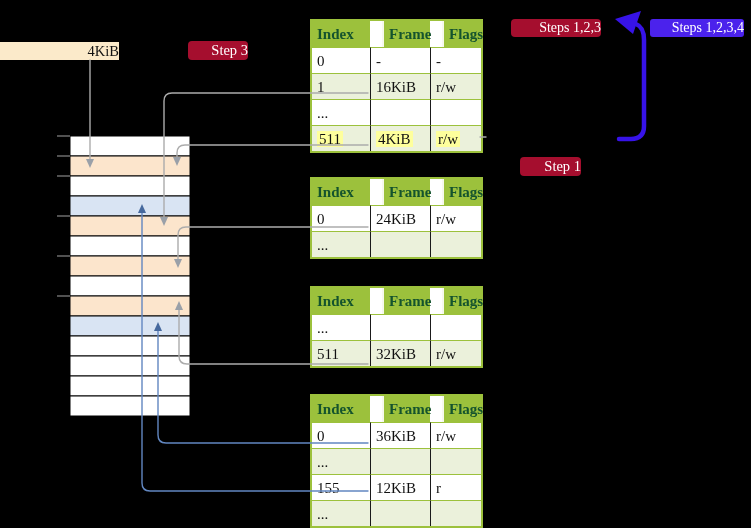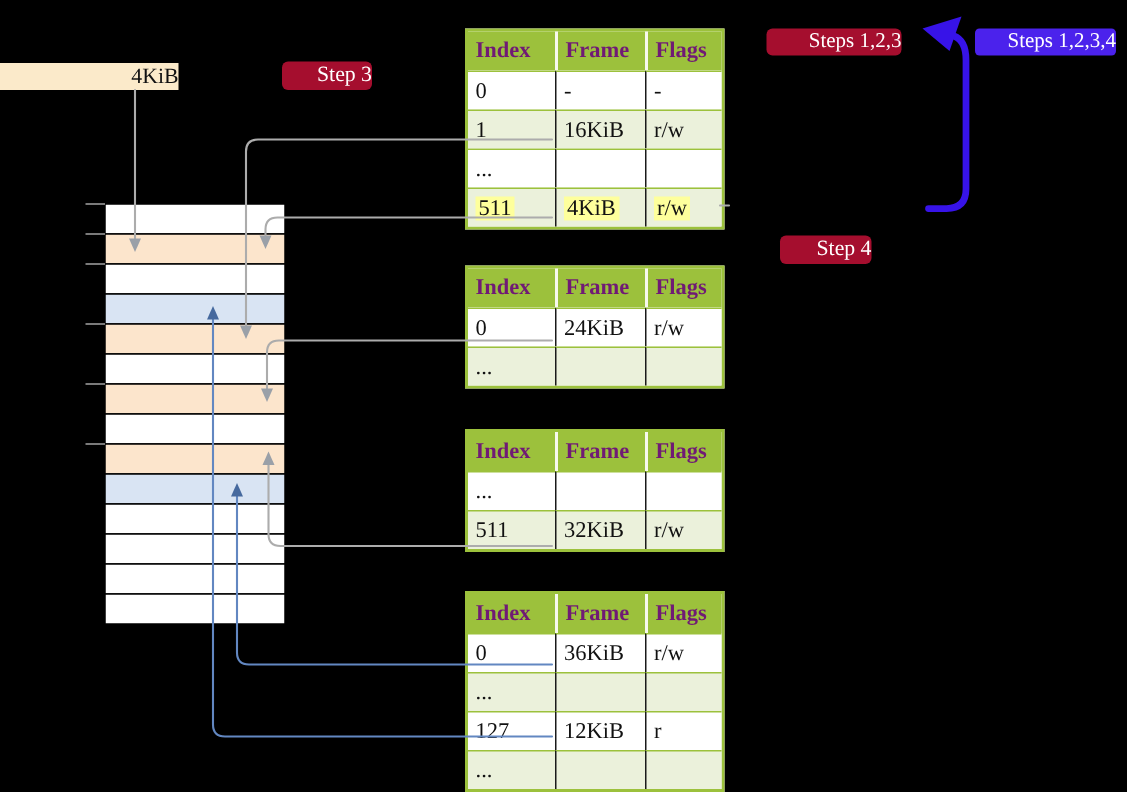--- a/index.html
+++ b/index.html
@@ -19,43 +19,43 @@
   #lbl-steps123{left:511px;top:19px;width:90px;height:18px;line-height:18px;font-size:14px;}
   #lbl-steps1234{left:650px;top:19px;width:94px;height:18px;line-height:18px;font-size:14px;}
   #lbl-step4{left:520px;top:157px;width:61px;height:19px;line-height:19px;}
   .ptable{
     position:absolute;left:310px;width:169px;
     border:2px solid #9cc13c;background:#fff;
     display:grid;grid-template-columns:58px 60px 51px;
     font-size:15px;color:#111;
   }
   .ptable .h{
-    background:#9cc13c;color:#701a75;font-weight:bold;
+    background:#9cc13c;color:#14532d;font-weight:bold;
     height:26px;line-height:26px;padding-left:5px;box-sizing:border-box;
   }
-  .ptable .h.sep{border-left:2px solid #f7f9ee;}
+  .ptable .h.sep{border-left:2px solid #f7f9ee;margin-left:12px;}
   .ptable .c{
     height:26px;line-height:26px;padding-left:5px;box-sizing:border-box;
     border-top:1px solid #9cc13c;overflow:hidden;
   }
   .ptable .c.sep{border-left:1px solid #1a1a1a;}
   .ptable .even{background:#ffffff;}
   .ptable .odd{background:#ebf1db;}
   .hl{background:#feff9c;padding:0 2px;}
   #diagram{position:absolute;left:0;top:0;pointer-events:none;}
 </style>
 </head>
 <body>
 
 <div id="canvas">
   <div class="badge wheat" id="lbl-4kib">4KiB</div>
   <div class="badge red" id="lbl-step0">Step 3</div>
   <div class="badge red" id="lbl-steps123">Steps 1,2,3</div>
   <div class="badge violet" id="lbl-steps1234">Steps 1,2,3,4</div>
-  <div class="badge red" id="lbl-step4">Step 4</div>
+  <div class="badge red" id="lbl-step4">Step 1</div>
 
   <div id="tables">
       <div class="ptable" style="top: 19px;">
         <div class="h">Index</div>
         <div class="h sep">Frame</div>
         <div class="h sep">Flags</div>
         <div class="c even">0</div>
         <div class="c even sep">-</div>
         <div class="c even sep">-</div>
         <div class="c odd">1</div>
@@ -93,21 +93,21 @@
       <div class="ptable" style="top: 394px;">
         <div class="h">Index</div>
         <div class="h sep">Frame</div>
         <div class="h sep">Flags</div>
         <div class="c even">0</div>
         <div class="c even sep">36KiB</div>
         <div class="c even sep">r/w</div>
         <div class="c odd">...</div>
         <div class="c odd sep"></div>
         <div class="c odd sep"></div>
-        <div class="c even">127</div>
+        <div class="c even">155</div>
         <div class="c even sep">12KiB</div>
         <div class="c even sep">r</div>
         <div class="c odd">...</div>
         <div class="c odd sep"></div>
         <div class="c odd sep"></div>
       </div>
     </div>
 
   <svg id="diagram" width="751" height="528">
       <rect x="70" y="136" width="120" height="20" fill="#ffffff" stroke="#000" stroke-width="1"></rect>

